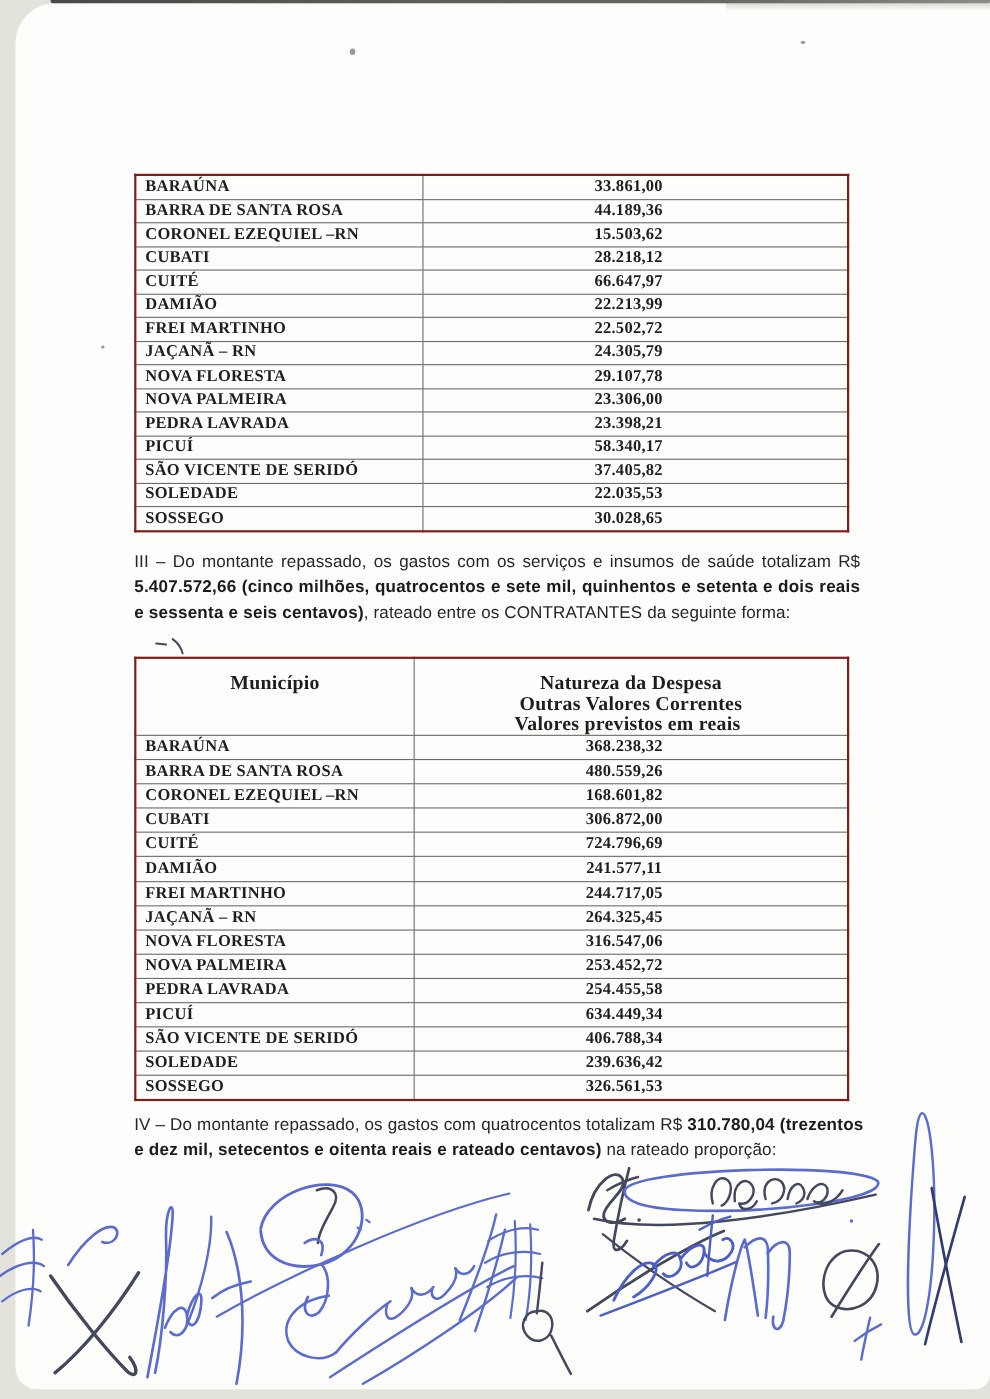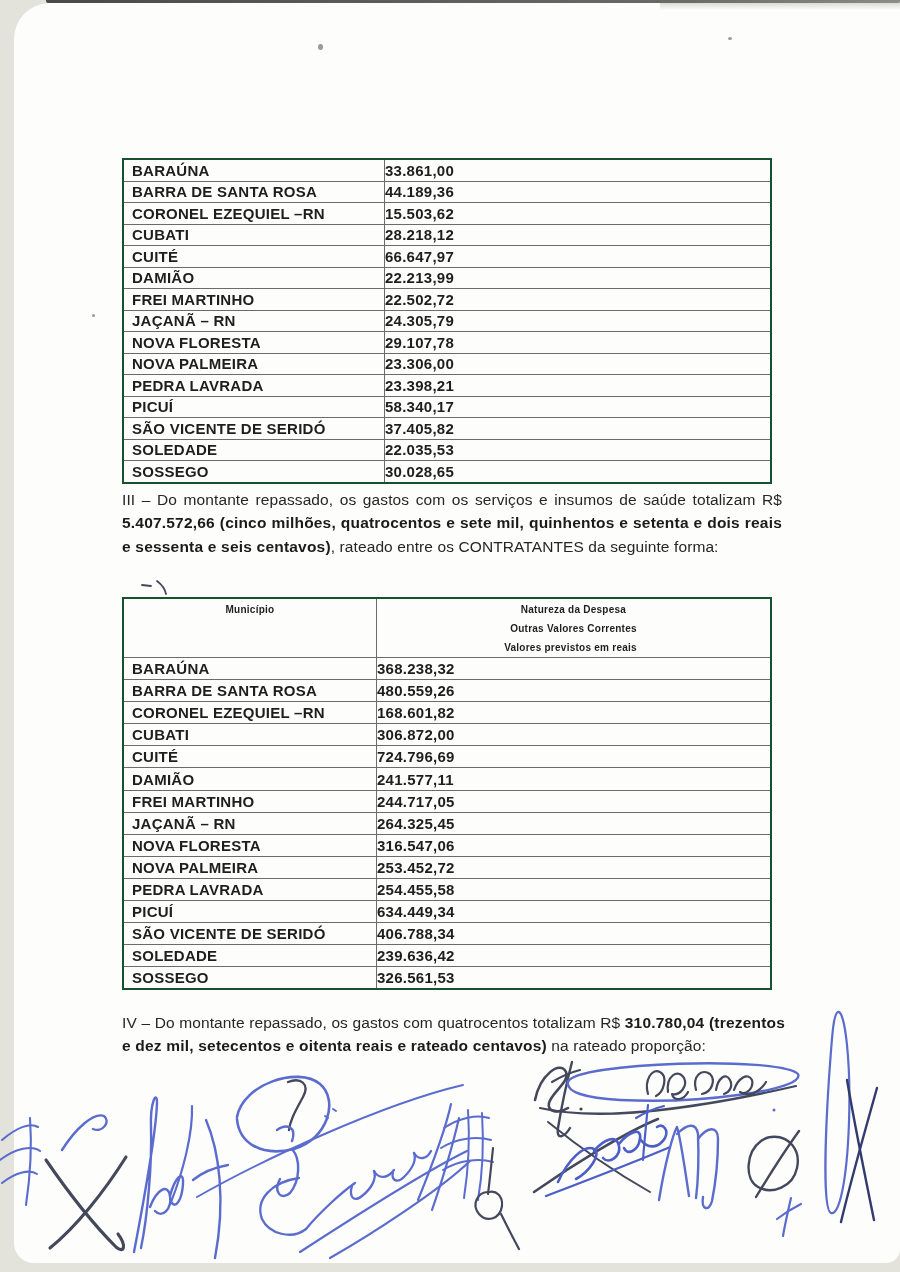--- a/index.html
+++ b/index.html
@@ -30,32 +30,32 @@
   table{border-collapse:collapse;table-layout:fixed;position:absolute;background:transparent;}
   #table1{left:122px;top:158px;width:650px;}
   #table2{left:122px;top:597px;width:650px;}
   td,th{
     border:1px solid #6b6b68;
     font-weight:bold;font-size:15px;color:#1e1e1e;
     padding:0;letter-spacing:.25px;overflow:hidden;white-space:nowrap;
   }
   #table1 td{height:20.5px;}
   #table2 td{height:21.1px;}
-  table{border:2px solid #14532d;}
+  table{border:2px solid #7f1d1d;font-family:Liberation Serif, serif;}
   td.c1{width:252px;padding-left:8px;text-align:left;}
-  td.c2{text-align:left;padding-right:12px;}
-  #table2 th{vertical-align:top;text-align:center;font-size:10px;line-height:19px;padding-top:1px;margin-top:39px;}
+  td.c2{text-align:center;padding-right:12px;}
+  #table2 th{vertical-align:top;text-align:center;font-size:18px;line-height:19px;padding-top:12px;margin-top:39px;}
   #table2 th .hline{display:block;line-height:19px;}
   #table2 th .hline-right{display:block;line-height:19px;text-align:center;padding-right:6px;}
 
   .clause{
     position:absolute;font-size:15.5px;line-height:23.4px;color:#262626;
     text-align:justify;margin:0;letter-spacing:.1px;
   }
-  #clause3{left:122px;top:488px;width:660px;}
+  #clause3{left:122px;top:499px;width:660px;}
   #clause4{left:122px;top:1011px;width:663px;}
   .clause b{color:#1b1b1b;letter-spacing:.2px;}
 
   svg.ink{position:absolute;pointer-events:none;}
   #signatures{left:0;top:995px;width:900px;height:277px;}
   #tick{left:138px;top:574px;width:40px;height:24px;}
   .sb{stroke:#5b6cce;fill:none;stroke-linecap:round;stroke-linejoin:round;}
   .sb2{stroke:#4d5fc6;fill:none;stroke-linecap:round;stroke-linejoin:round;}
   .sd{stroke:#333a6e;fill:none;stroke-linecap:round;stroke-linejoin:round;}
   .sk{stroke:#44485c;fill:none;stroke-linecap:round;stroke-linejoin:round;}

